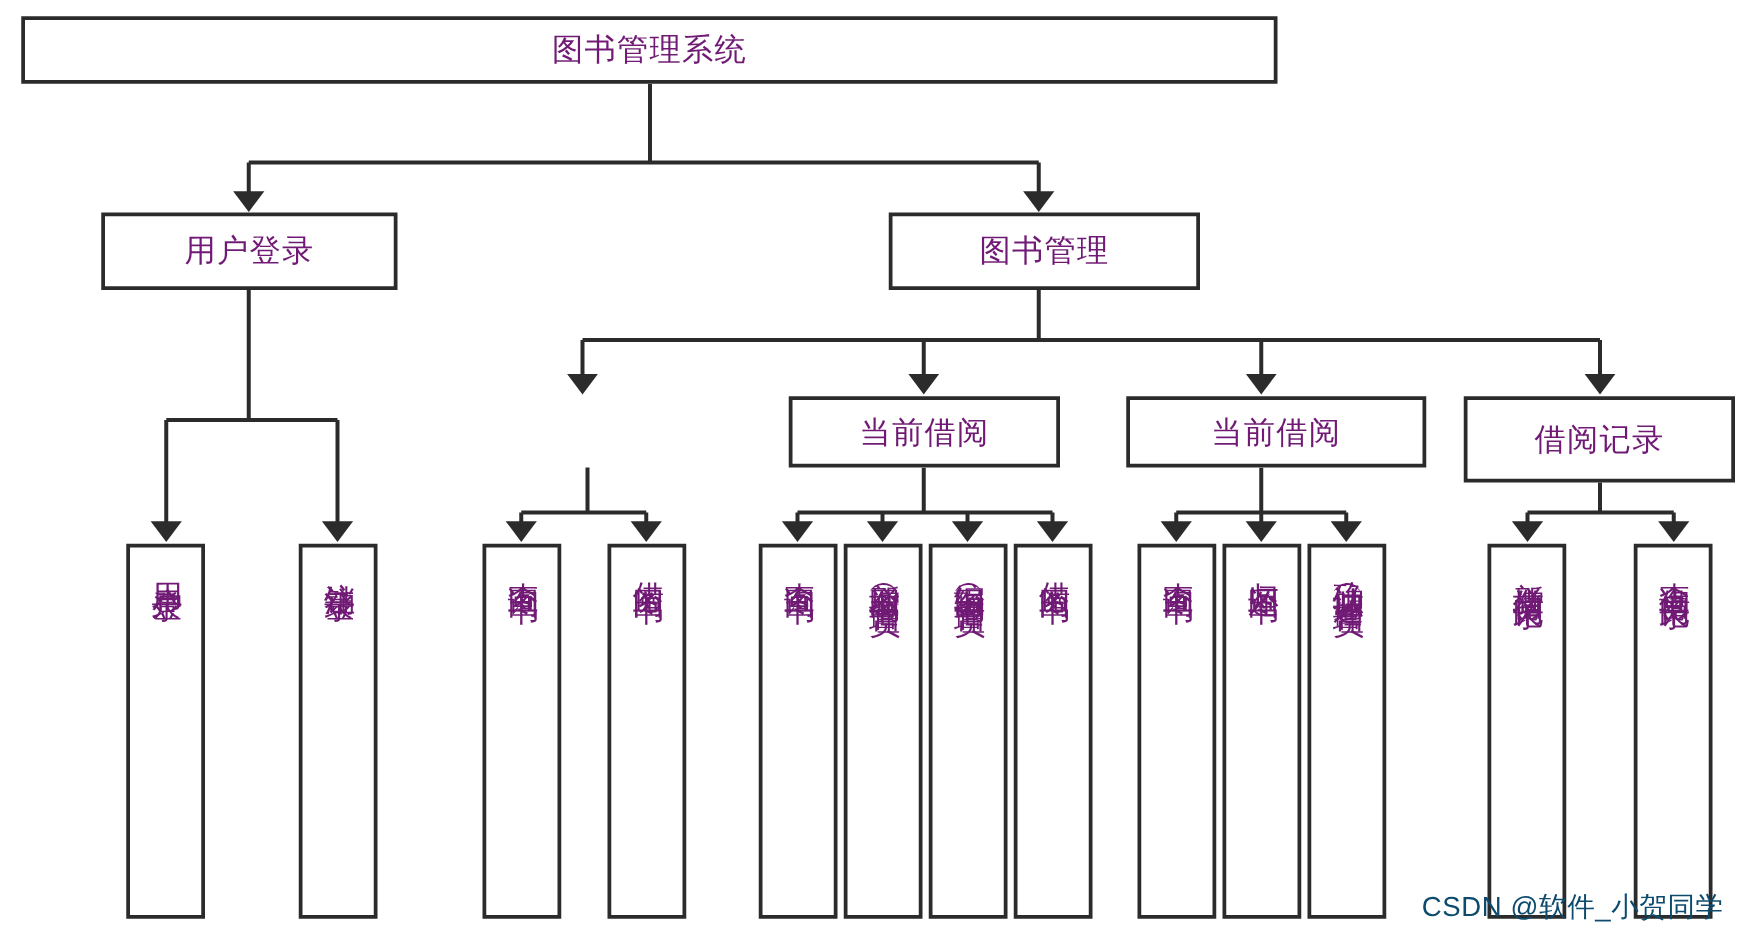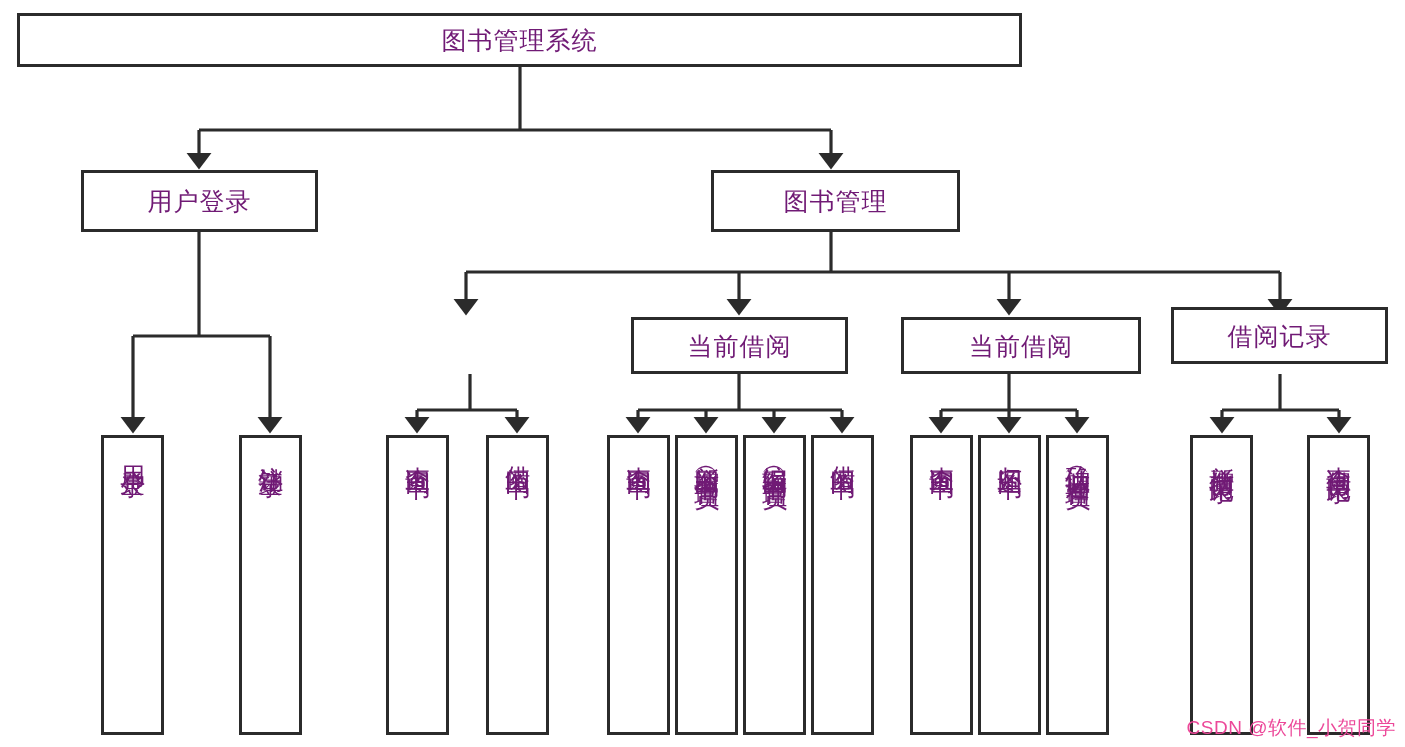--- a/index.html
+++ b/index.html
@@ -62,24 +62,24 @@
   .node.vert .node-label {
     writing-mode: vertical-rl;
     text-orientation: upright;
     font-size: 25px;
     line-height: 1.18;
     letter-spacing: 3px;
     white-space: normal;
   }
   .watermark {
     position: absolute;
-    right: 9px;
+    right: 26px;
     bottom: 6px;
-    font-size: 19px;
-    color: #ec4899;
+    font-size: 22px;
+    color: #0c4a6e;
     letter-spacing: 0.5px;
     white-space: nowrap;
     user-select: none;
   }
 </style>
 </head>
 <body>
 
 <div id="diagram-root">
 
@@ -143,21 +143,21 @@
   <div class="node horiz" style="left:711px; top:170px; width:249px; height:62px;">
     <span class="node-label">图书管理</span>
   </div>
 
   <div class="node horiz" style="left:631px; top:317px; width:217px; height:57px;">
     <span class="node-label">当前借阅</span>
   </div>
   <div class="node horiz" style="left:901px; top:317px; width:240px; height:57px;">
     <span class="node-label">当前借阅</span>
   </div>
-  <div class="node horiz" style="left:1171px; top:307px; width:217px; height:57px;">
+  <div class="node horiz" style="left:1171px; top:317px; width:217px; height:69px;">
     <span class="node-label">借阅记录</span>
   </div>
 
   <div class="node vert" style="left:101px; top:435px; width:63px; height:300px;">
     <span class="node-label">用户登录</span>
   </div>
   <div class="node vert" style="left:239px; top:435px; width:63px; height:300px;">
     <span class="node-label">注销登录</span>
   </div>
 

